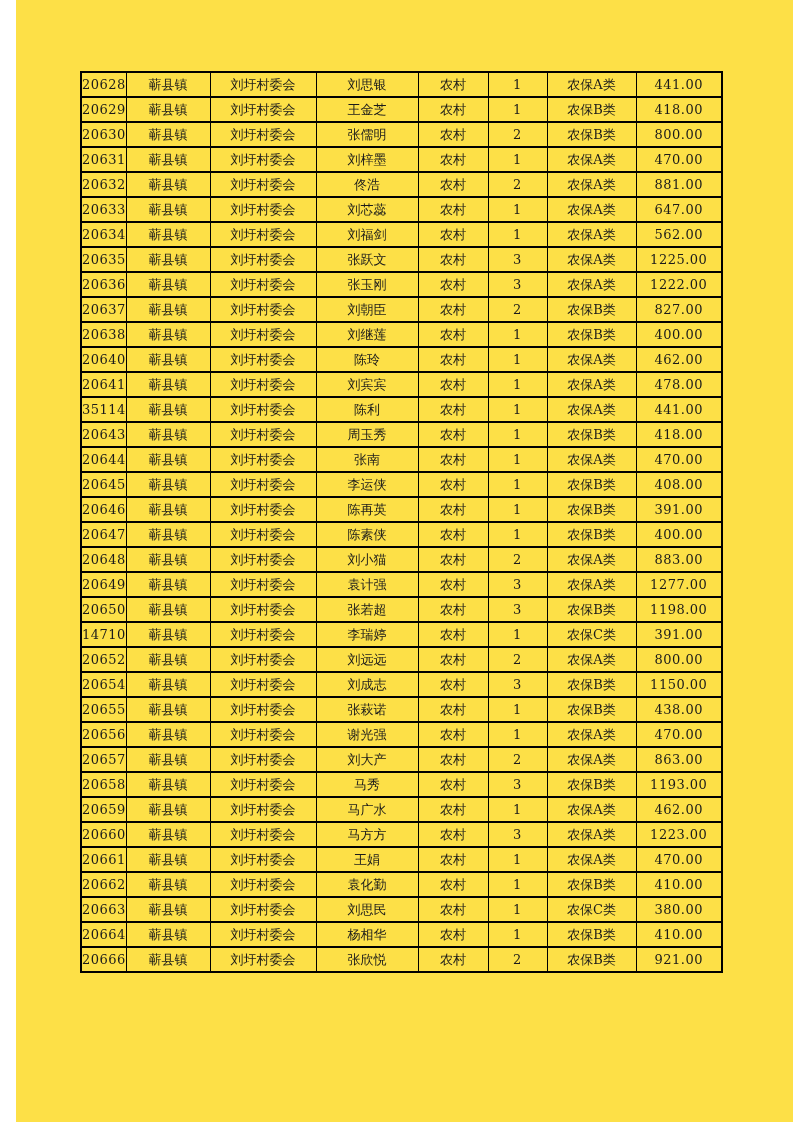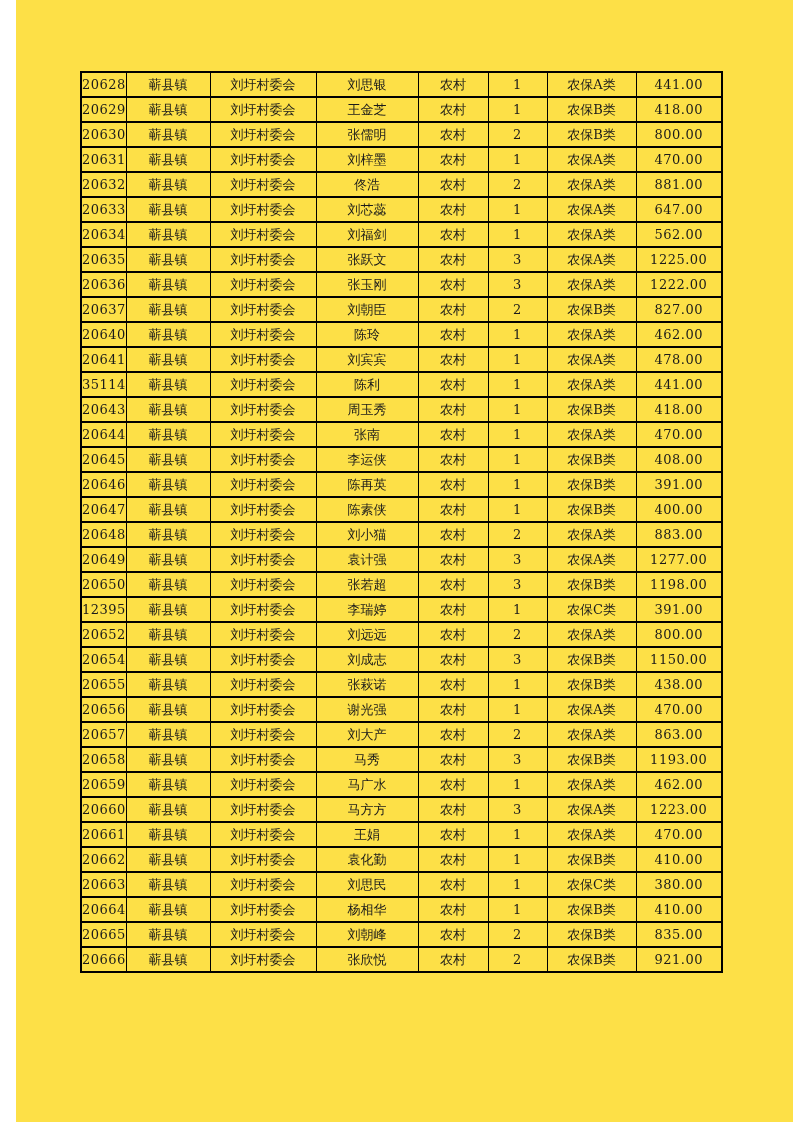--- a/index.html
+++ b/index.html
@@ -153,20 +153,30 @@
           <td class="num">20637</td>
           <td>蕲县镇</td>
           <td>刘圩村委会</td>
           <td>刘朝臣</td>
           <td>农村</td>
           <td class="num">2</td>
           <td>农保B类</td>
           <td class="num">827.00</td>
         </tr>
         <tr>
+          <td class="num">20638</td>
+          <td>蕲县镇</td>
+          <td>刘圩村委会</td>
+          <td>刘继莲</td>
+          <td>农村</td>
+          <td class="num">1</td>
+          <td>农保B类</td>
+          <td class="num">400.00</td>
+        </tr>
+        <tr>
           <td class="num">20640</td>
           <td>蕲县镇</td>
           <td>刘圩村委会</td>
           <td>陈玲</td>
           <td>农村</td>
           <td class="num">1</td>
           <td>农保A类</td>
           <td class="num">462.00</td>
         </tr>
         <tr>
@@ -263,21 +273,21 @@
           <td class="num">20650</td>
           <td>蕲县镇</td>
           <td>刘圩村委会</td>
           <td>张若超</td>
           <td>农村</td>
           <td class="num">3</td>
           <td>农保B类</td>
           <td class="num">1198.00</td>
         </tr>
         <tr>
-          <td class="num">12395</td>
+          <td class="num">14710</td>
           <td>蕲县镇</td>
           <td>刘圩村委会</td>
           <td>李瑞婷</td>
           <td>农村</td>
           <td class="num">1</td>
           <td>农保C类</td>
           <td class="num">391.00</td>
         </tr>
         <tr>
           <td class="num">20652</td>
@@ -391,30 +401,20 @@
         </tr>
         <tr>
           <td class="num">20664</td>
           <td>蕲县镇</td>
           <td>刘圩村委会</td>
           <td>杨相华</td>
           <td>农村</td>
           <td class="num">1</td>
           <td>农保B类</td>
           <td class="num">410.00</td>
-        </tr>
-        <tr>
-          <td class="num">20665</td>
-          <td>蕲县镇</td>
-          <td>刘圩村委会</td>
-          <td>刘朝峰</td>
-          <td>农村</td>
-          <td class="num">2</td>
-          <td>农保B类</td>
-          <td class="num">835.00</td>
         </tr>
         <tr>
           <td class="num">20666</td>
           <td>蕲县镇</td>
           <td>刘圩村委会</td>
           <td>张欣悦</td>
           <td>农村</td>
           <td class="num">2</td>
           <td>农保B类</td>
           <td class="num">921.00</td>

